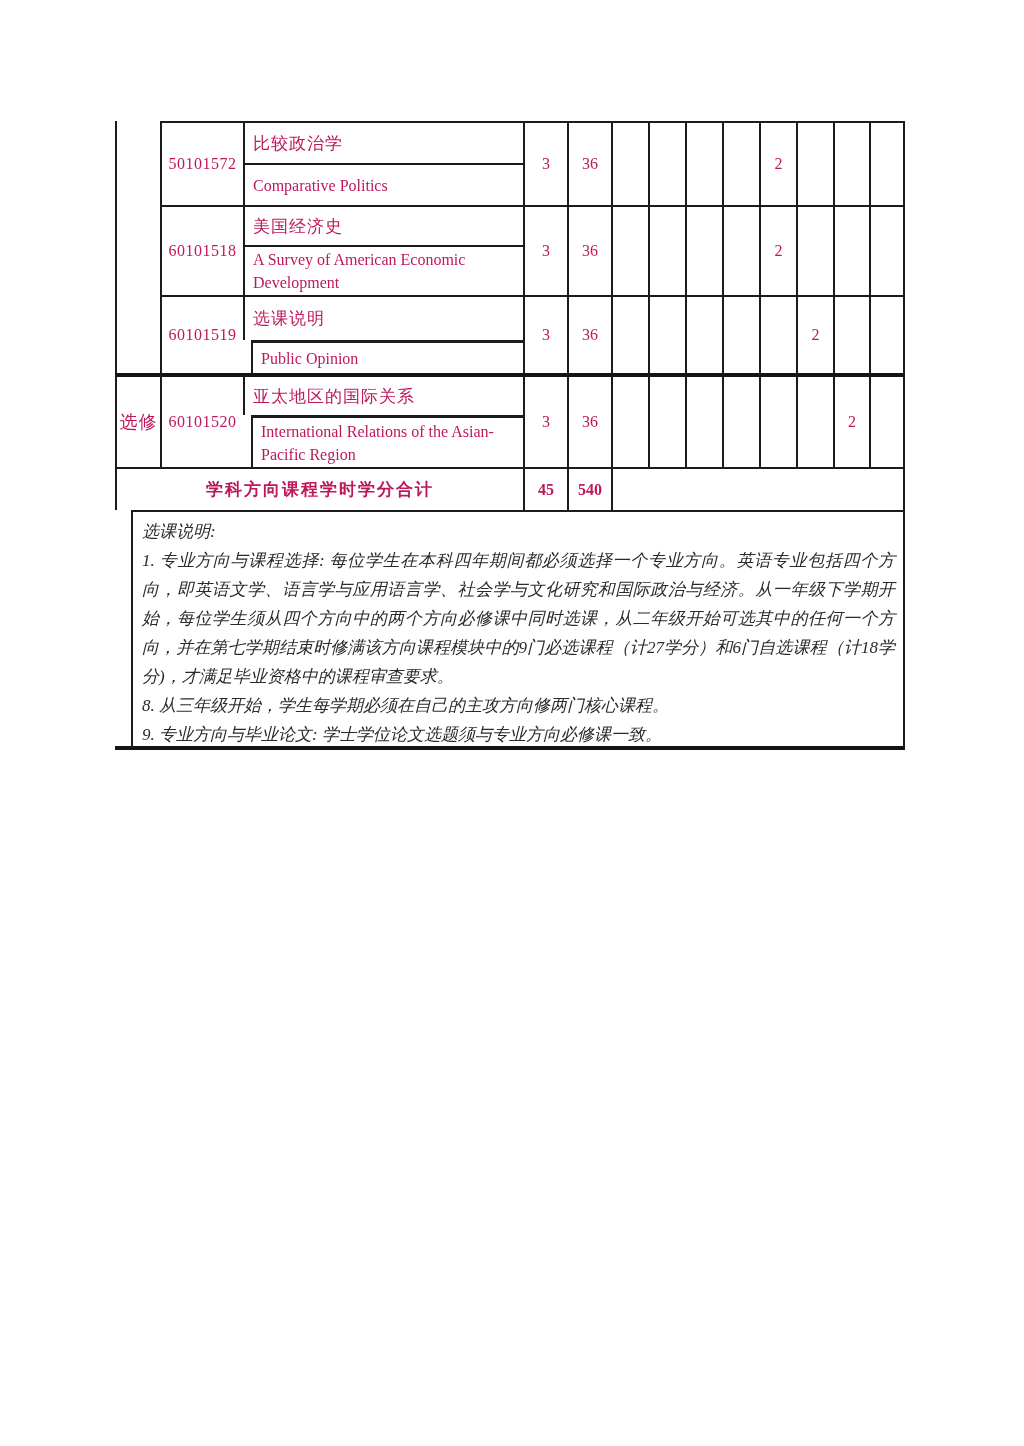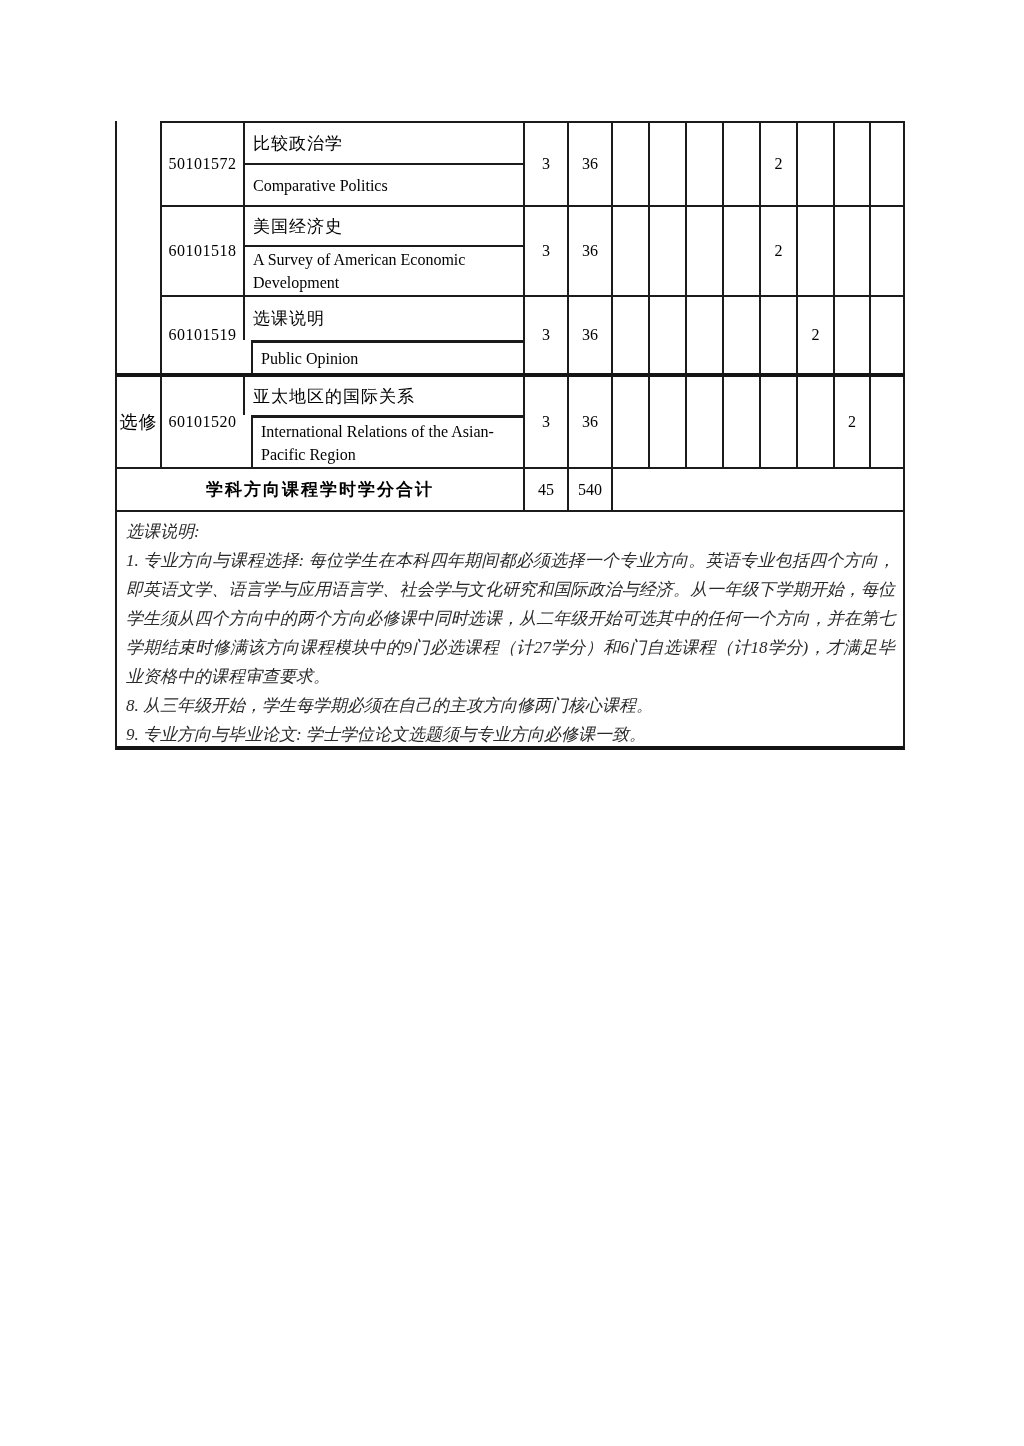--- a/index.html
+++ b/index.html
@@ -17,49 +17,50 @@
     display:grid;
     grid-template-columns:45px 83px 280px 44px 44px 37px 37px 37px 37px 37px 37px 36px 36px;
     grid-template-rows:42px 42px 40px 50px 45px 33px 42px 52px 43px 240px;
     border-right:2px solid #1b1b1b;
     border-bottom:4px solid #141414;
   }
   .c {
     border-left:2px solid #1b1b1b;
     border-top:2px solid #1b1b1b;
     display:flex; align-items:center; justify-content:center;
-    font-size:16px; color:#000000;
+    font-size:16px; color:#be185d;
     overflow:hidden;
   }
   .no-top { border-top:none; }
   .thick  { border-top-width:4px; border-top-color:#141414; }
   .split3 { border-top-width:3px;margin-left:8px; }
   .name {
     justify-content:flex-start;
     padding:2px 6px 2px 8px;
     line-height:23px;
   }
   .cn { font-size:17px; letter-spacing:1px; }
   .code { font-size:16px; letter-spacing:0.5px; }
   .elective {
     font-family:"Liberation Sans","DejaVu Sans",sans-serif;
     font-weight:normal; font-size:18px; letter-spacing:1px;
   }
   .totals-label {
     font-family:"Liberation Sans","DejaVu Sans",sans-serif;
     font-weight:bold; font-size:17px; letter-spacing:2px;
   }
-  .bold-num { font-weight:normal; font-size:16px; }
+  .bold-num { font-weight:bold; font-size:16px; }
   .notes {
     display:block;
     padding:5px 10px 19px 9px;
     font-style:italic;
     font-size:17px; line-height:29px;
     color:#2a2a2a;
     text-align:justify;
+    margin-left:16px;
   }
 </style>
 </head>
 <body>
 
 <div class="page">
   <div class="sheet">
 
     <div class="c no-top" style="grid-column:1;grid-row:1/7"></div>
     <div class="c elective thick" style="grid-column:1;grid-row:7/9">选修</div>

